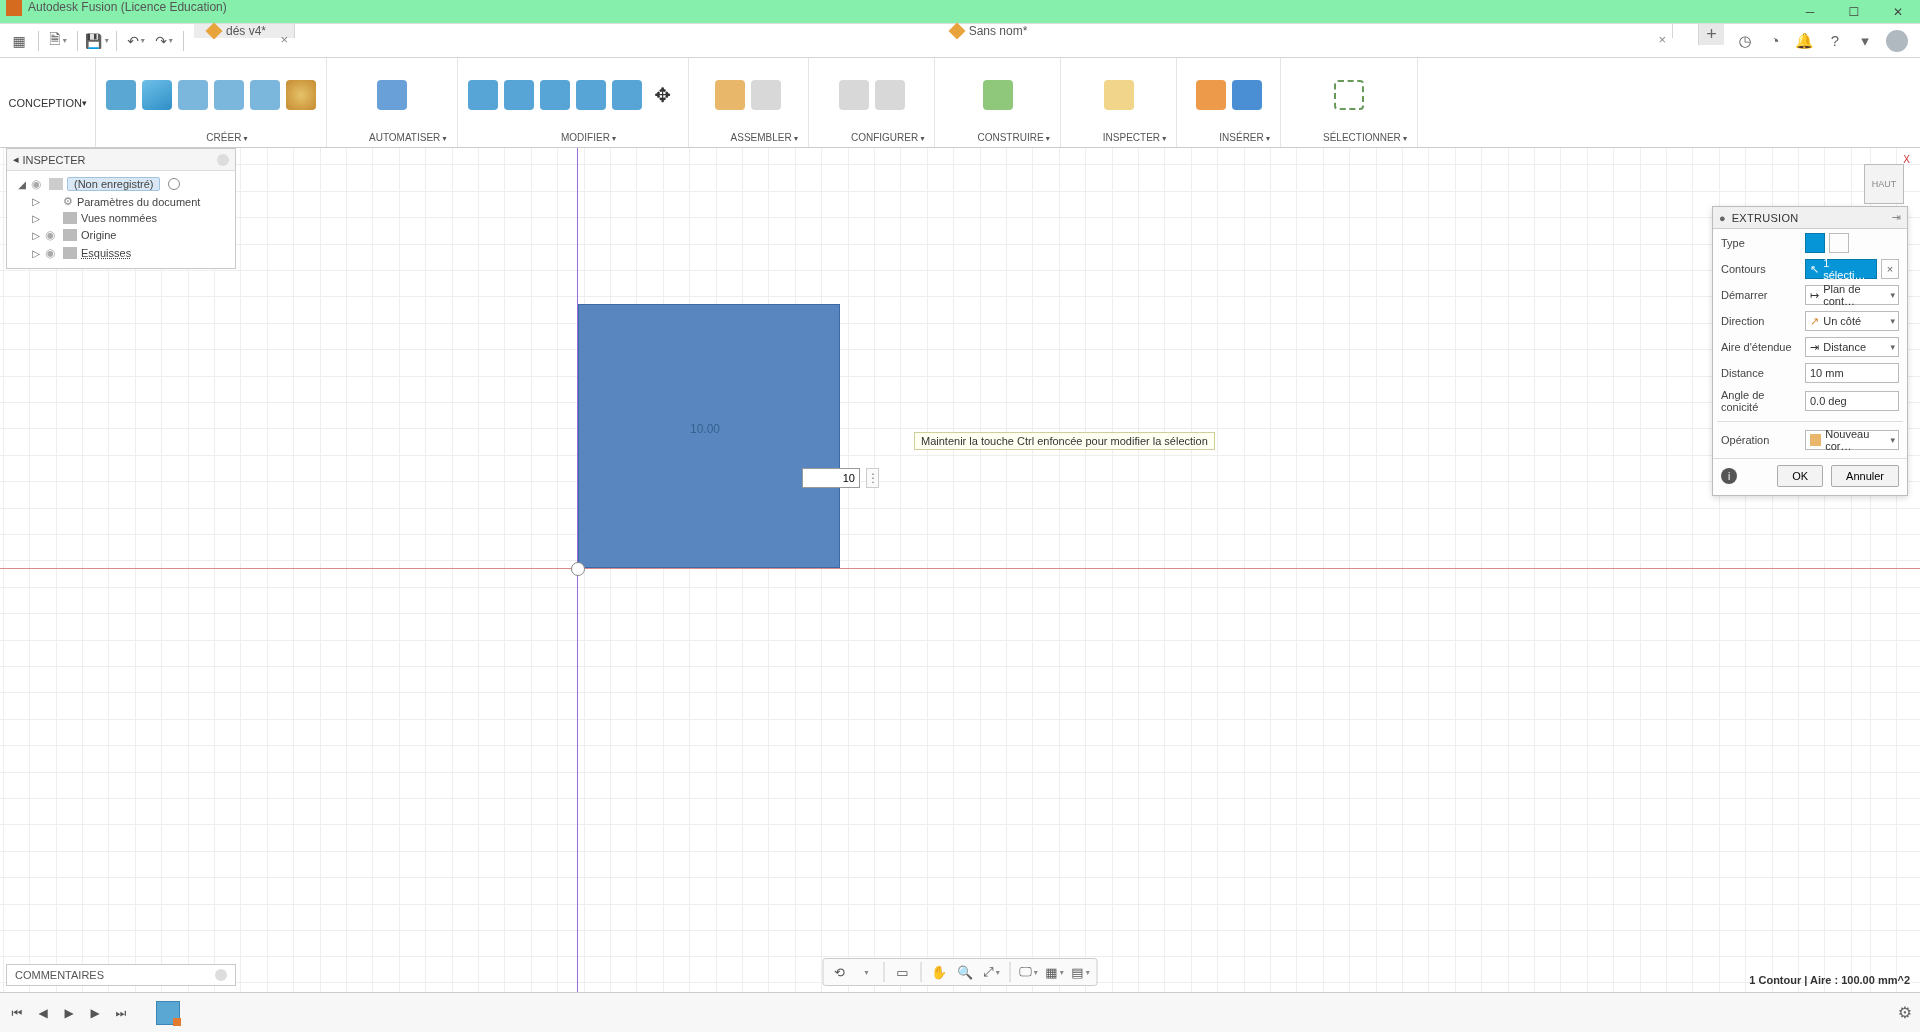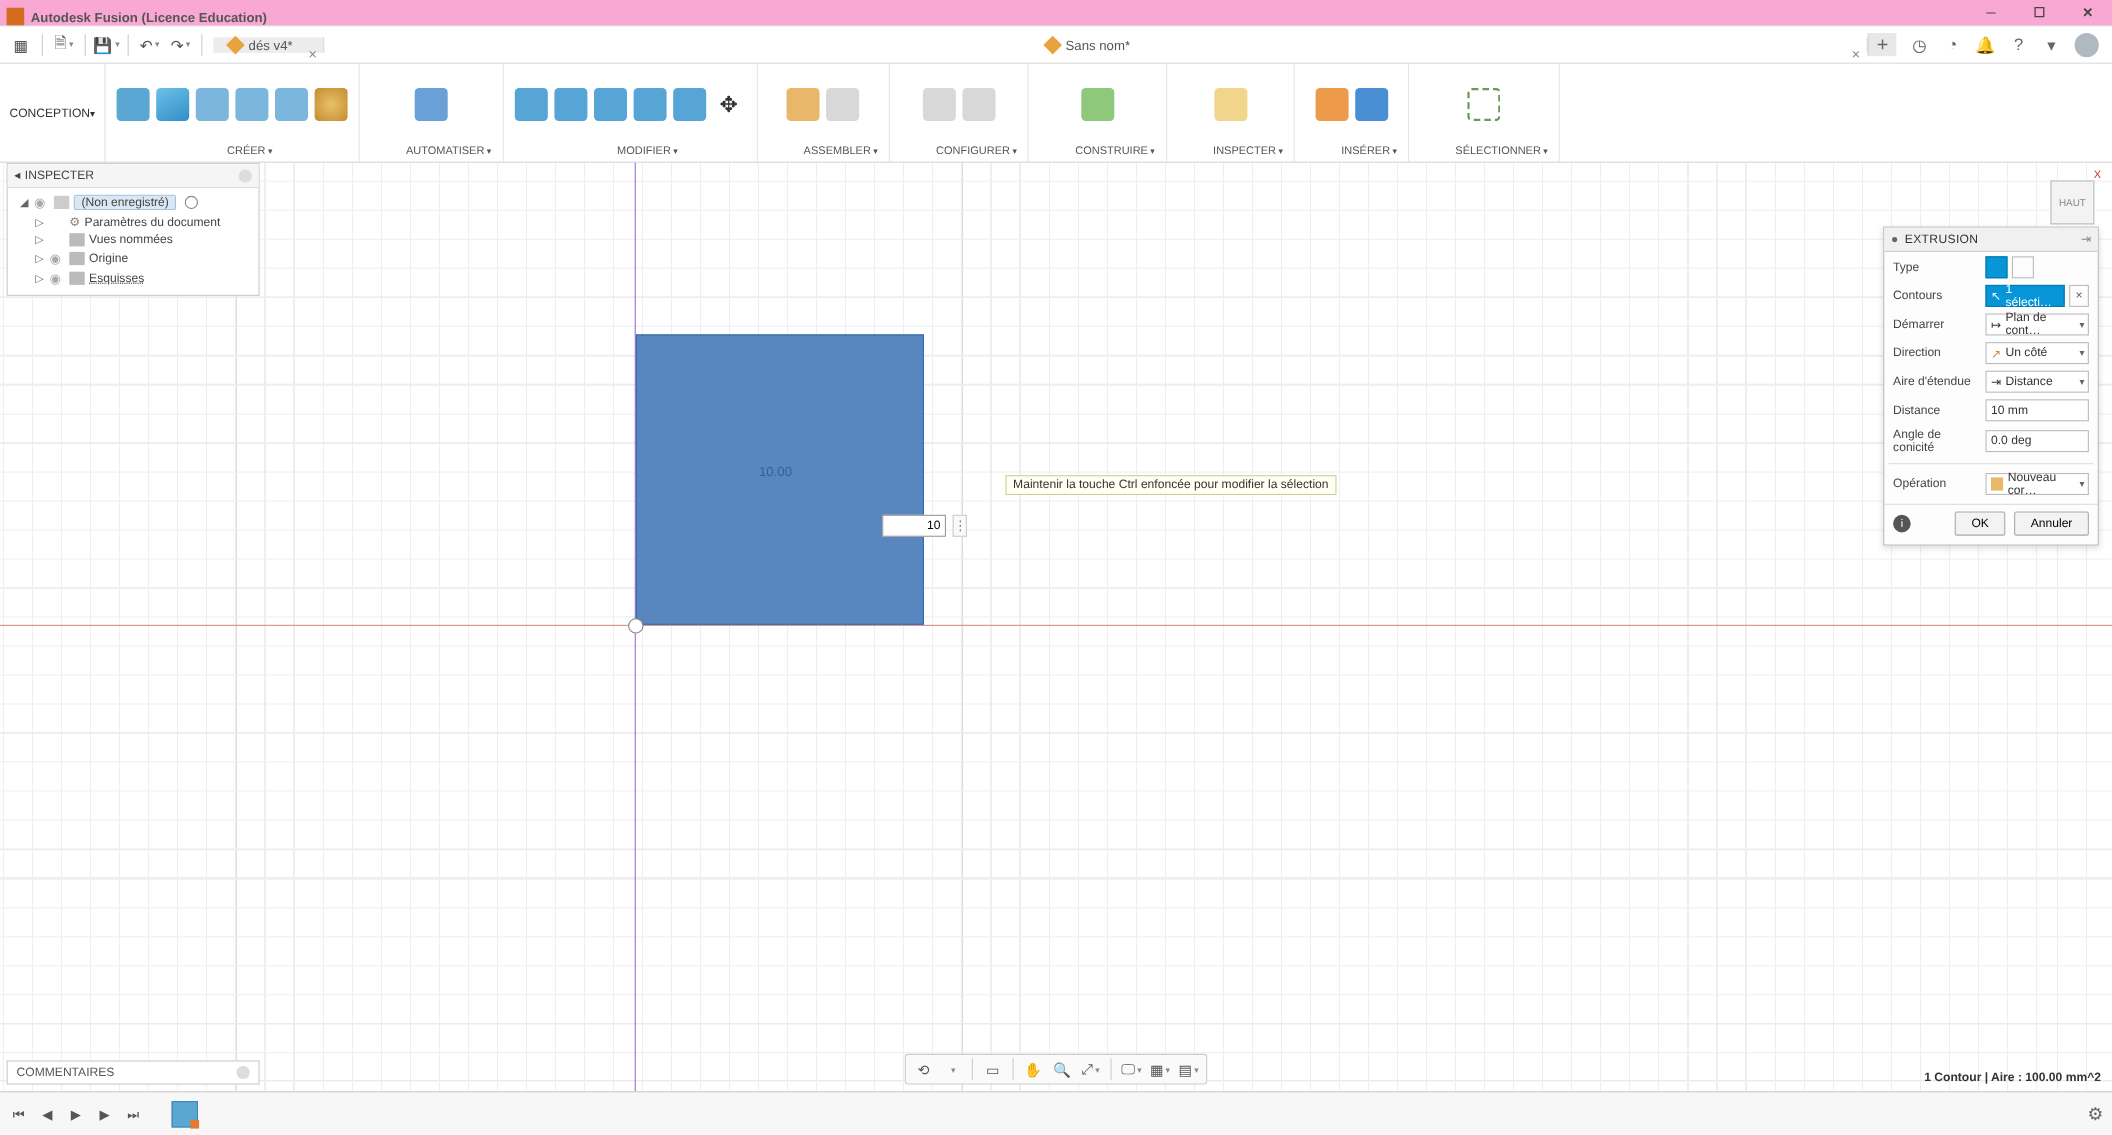--- a/index.html
+++ b/index.html
@@ -1,31 +1,31 @@
 <!DOCTYPE html>
 <html><head>
 <meta charset="utf-8">
 <style>
   * { margin: 0; padding: 0; box-sizing: border-box; font-family: "Segoe UI", Arial, sans-serif; }
   html, body { width: 1920px; height: 1032px; overflow: hidden; background: #f0f0f0; }
 
   
-  .titlebar   { height: 24px; background: #f9a8d4; display: flex; align-items: flex-end; border-bottom: 1px solid #ddd; font-weight: bold; }
+  .titlebar   { height: 24px; background: #86efac; display: flex; align-items: flex-start; border-bottom: 1px solid #ddd; }
   .titlebar .icon { width: 16px; height: 16px; background:#d46b1f; margin:0 6px; }
   .titlebar .title { font-size: 12px; color:#555; flex: 1; }
   .titlebar .btns { display:flex; }
   .titlebar .btn { width: 44px; height: 24px; display:flex; align-items:center; justify-content:center; font-size:12px; color:#444; }
 
   
   .row2 { height: 34px; background:#fff; display:flex; align-items:stretch; border-bottom:1px solid #d6d6d6; }
   .qat { display:flex; align-items:center; gap:2px; padding:0 6px; }
   .qat .sep { width:1px; height:20px; background:#ccc; margin:0 4px; }
   .qat-btn { width:26px; height:26px; display:flex; align-items:center; justify-content:center; color:#555; font-size:14px; border-radius:3px; }
   .drop::after { content:"▾"; font-size:8px; margin-left:2px; color:#888; }
-  .tabs { display:flex; align-items:center; flex:1; }
+  .tabs { display:flex; align-items:flex-start; flex:1;gap:25px; }
   .tab { display:flex; align-items:center; gap:6px; padding:0 28px 0 14px; border-right:1px solid #d6d6d6; position:relative; font-size:12px; color:#555; }
   .tab .cube { width:12px;height:12px; background:#e8a33d; transform:rotate(45deg); }
   .tab .close { position:absolute; right:6px; top:8px; font-size:13px; color:#888; }
   .tab.active { background:#fff; }
   .tab.inactive { background:#ececec; }
   .tabs-add { width:26px; display:flex; align-items:center; justify-content:center; color:#666; font-size:18px; background:#e8e8e8; border-left:1px solid #d6d6d6;}
   .right-tools { display:flex; align-items:center; gap:12px; padding:0 12px; color:#666; }
   .right-tools .ic { width:18px;height:18px; display:flex; align-items:center; justify-content:center; font-size:15px;}
   .avatar { width:22px;height:22px;border-radius:50%; background:#b0b8c0; }
 

